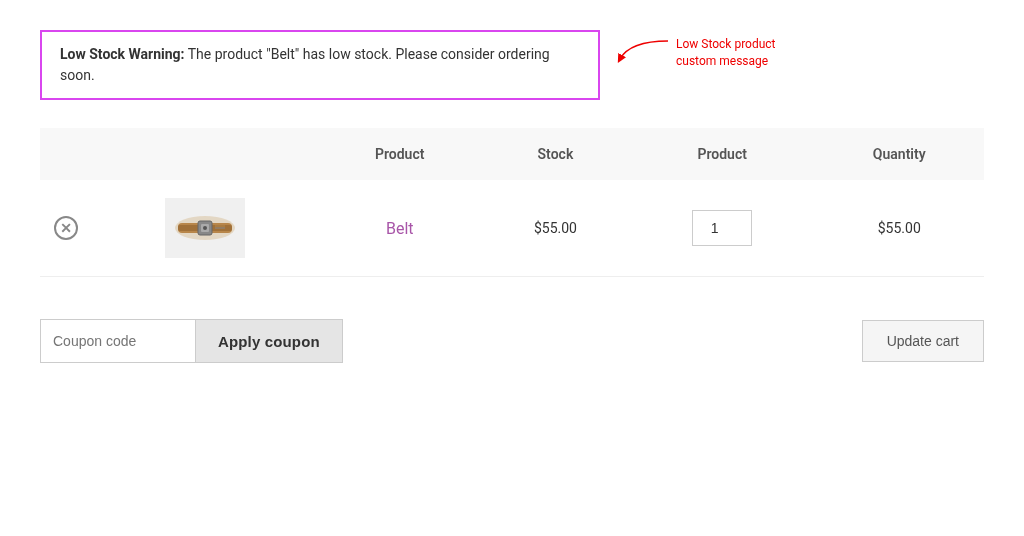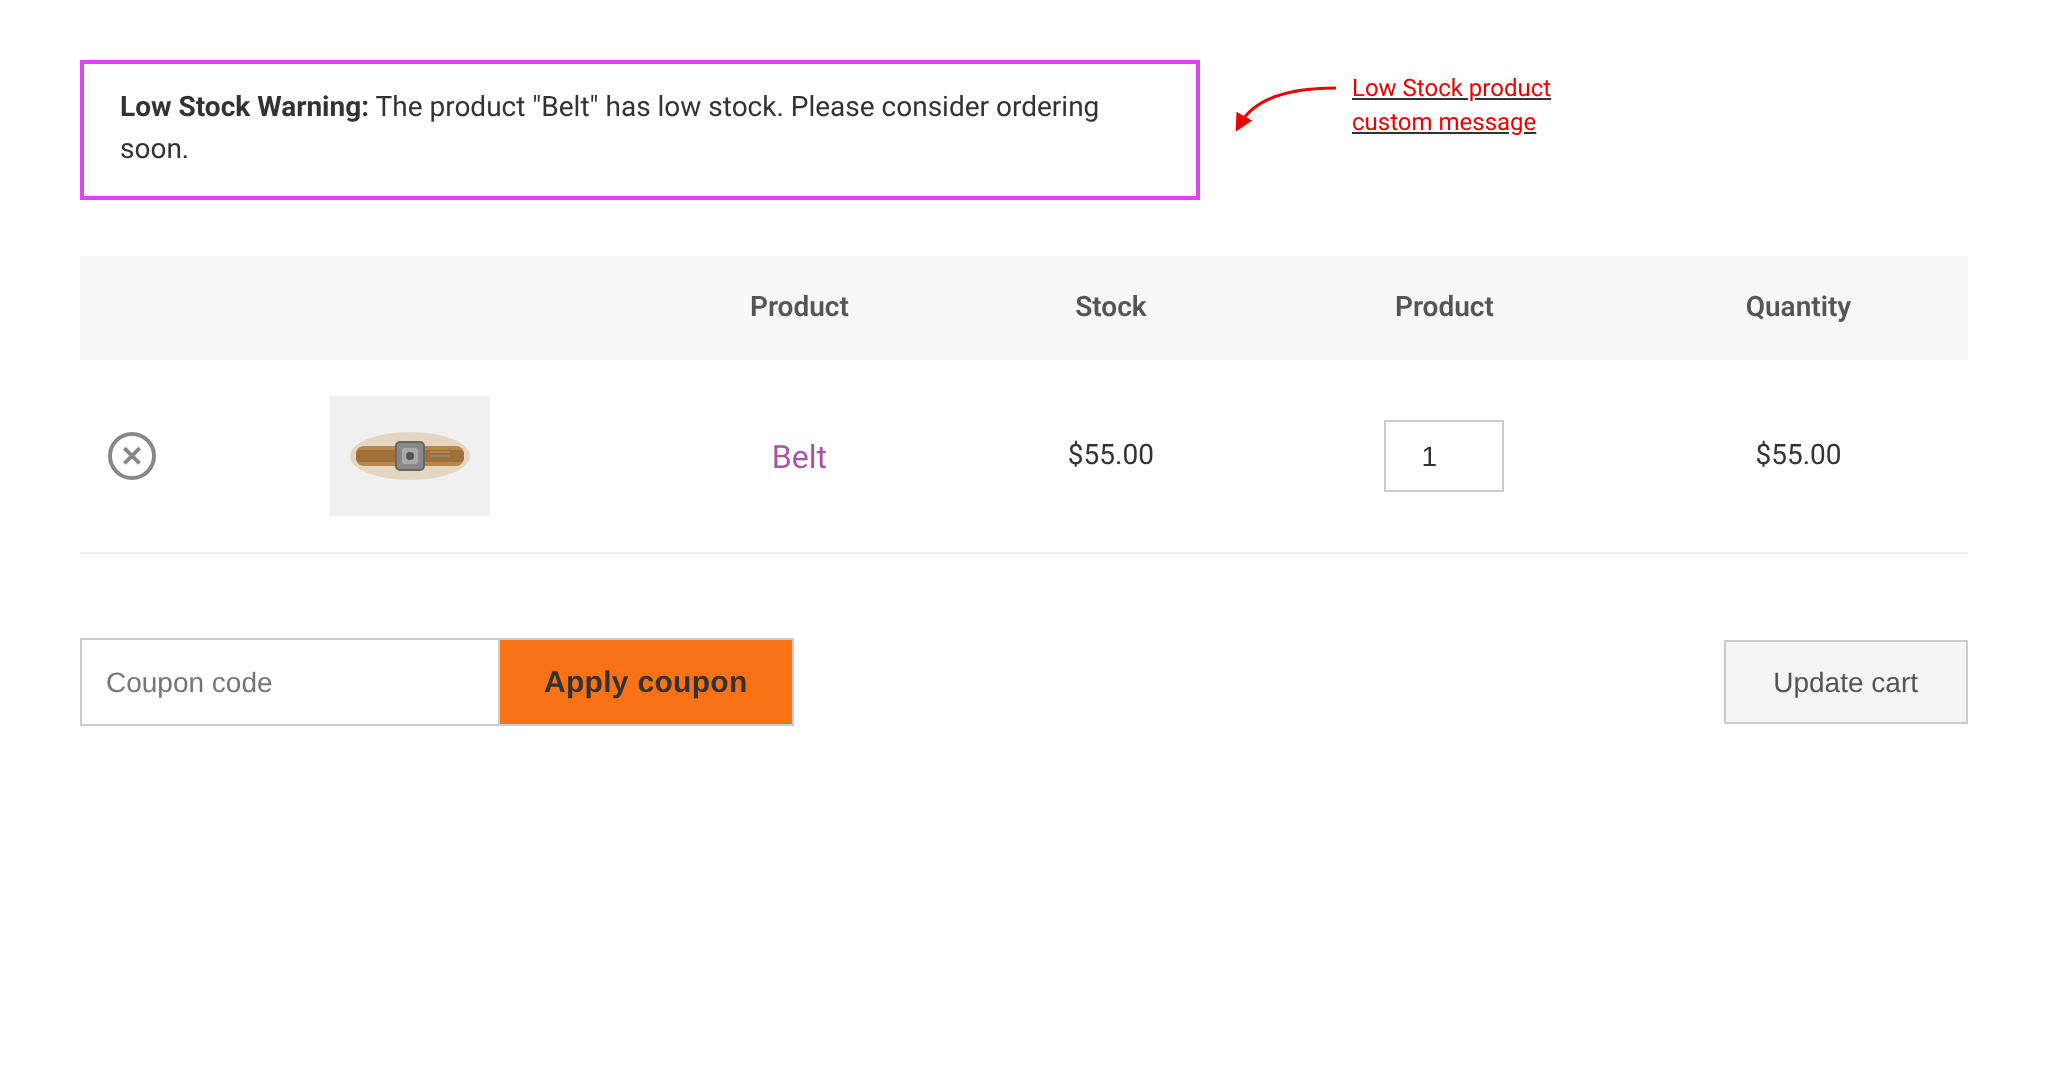--- a/index.html
+++ b/index.html
@@ -32,24 +32,23 @@
       color: #333;
       line-height: 1.5;
       flex: 0 0 auto;
       max-width: 560px;
     }
     .low-stock-warning strong {
       font-weight: 700;
     }
     .arrow-annotation {
       display: flex;
-      align-items: flex-end;
+      align-items: center;
       margin-left: 10px;
       padding-top: 4px;
-      text-decoration: underline;
     }
     .arrow-svg {
       flex-shrink: 0;
       margin-right: 6px;
     }
     .annotation-text {
       font-size: 12px;
       color: #e00;
       max-width: 130px;
       line-height: 1.4;
@@ -145,32 +144,32 @@
       display: flex;
       align-items: center;
       justify-content: space-between;
       margin-top: 20px;
     }
     .coupon-area {
       display: flex;
       gap: 0;
     }
     .coupon-input {
-      width: 210px;
+      width: 156px;
       height: 44px;
       border: 1px solid #ccc;
       padding: 0 12px;
       font-size: 14px;
       color: #999;
       outline: none;
     }
     .apply-coupon-btn {
       height: 44px;
       padding: 0 22px;
-      background: #f97316;
+      background: #e5e5e5;
       border: 1px solid #ccc;
       border-left: none;
       font-size: 15px;
       font-weight: 700;
       color: #333;
       cursor: pointer;
       letter-spacing: 0.01em;
     }
     .update-cart-btn {
       height: 42px;

